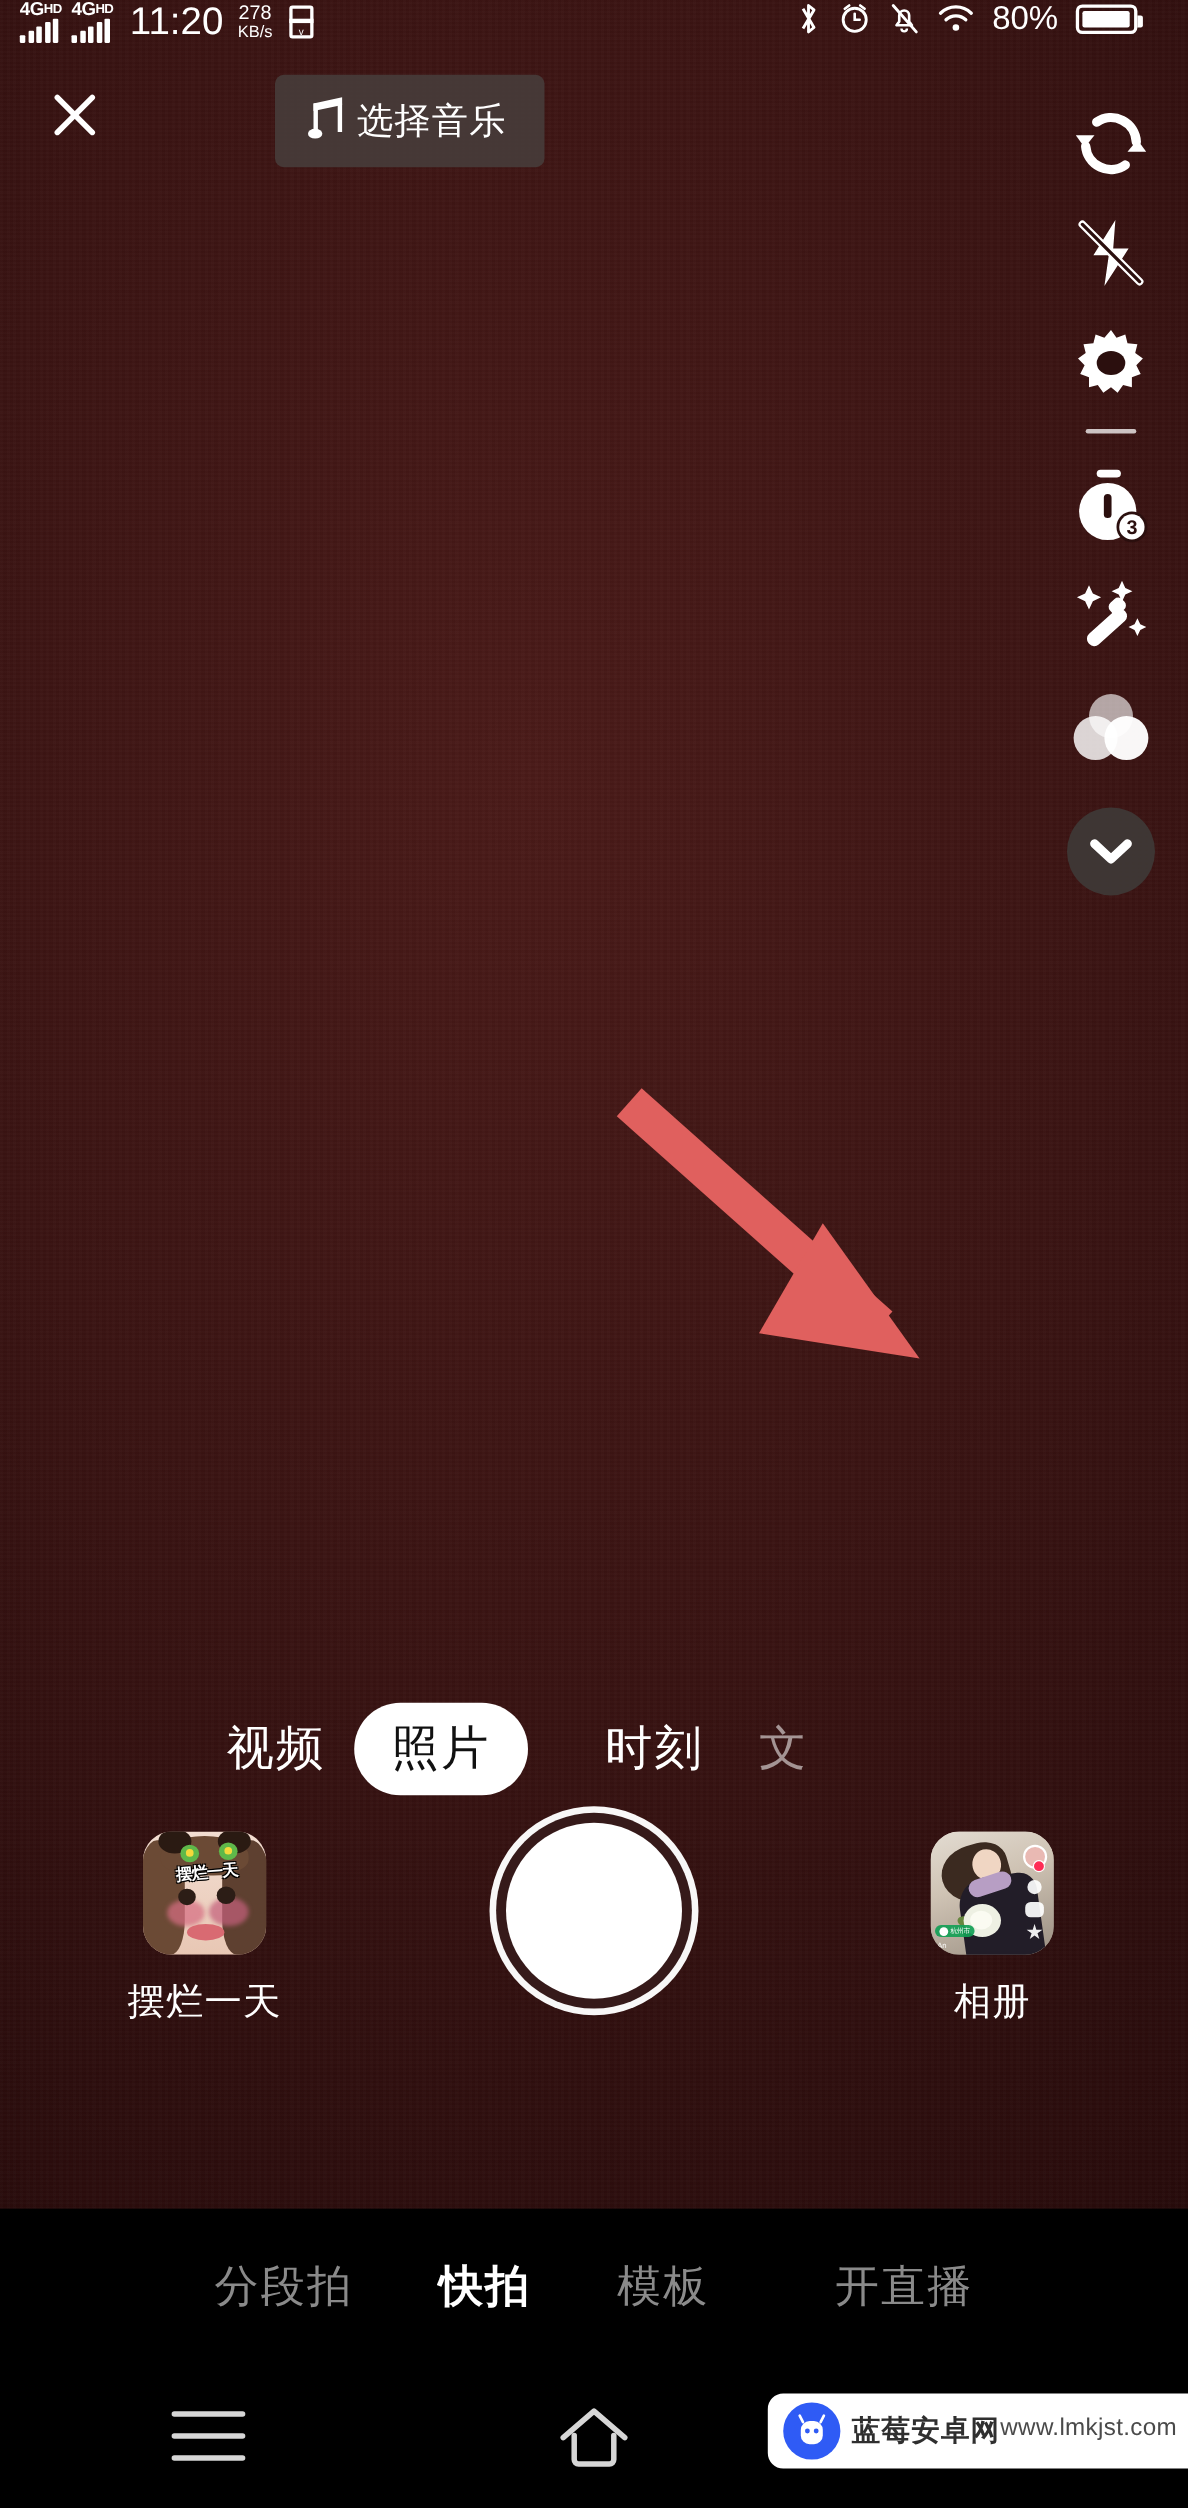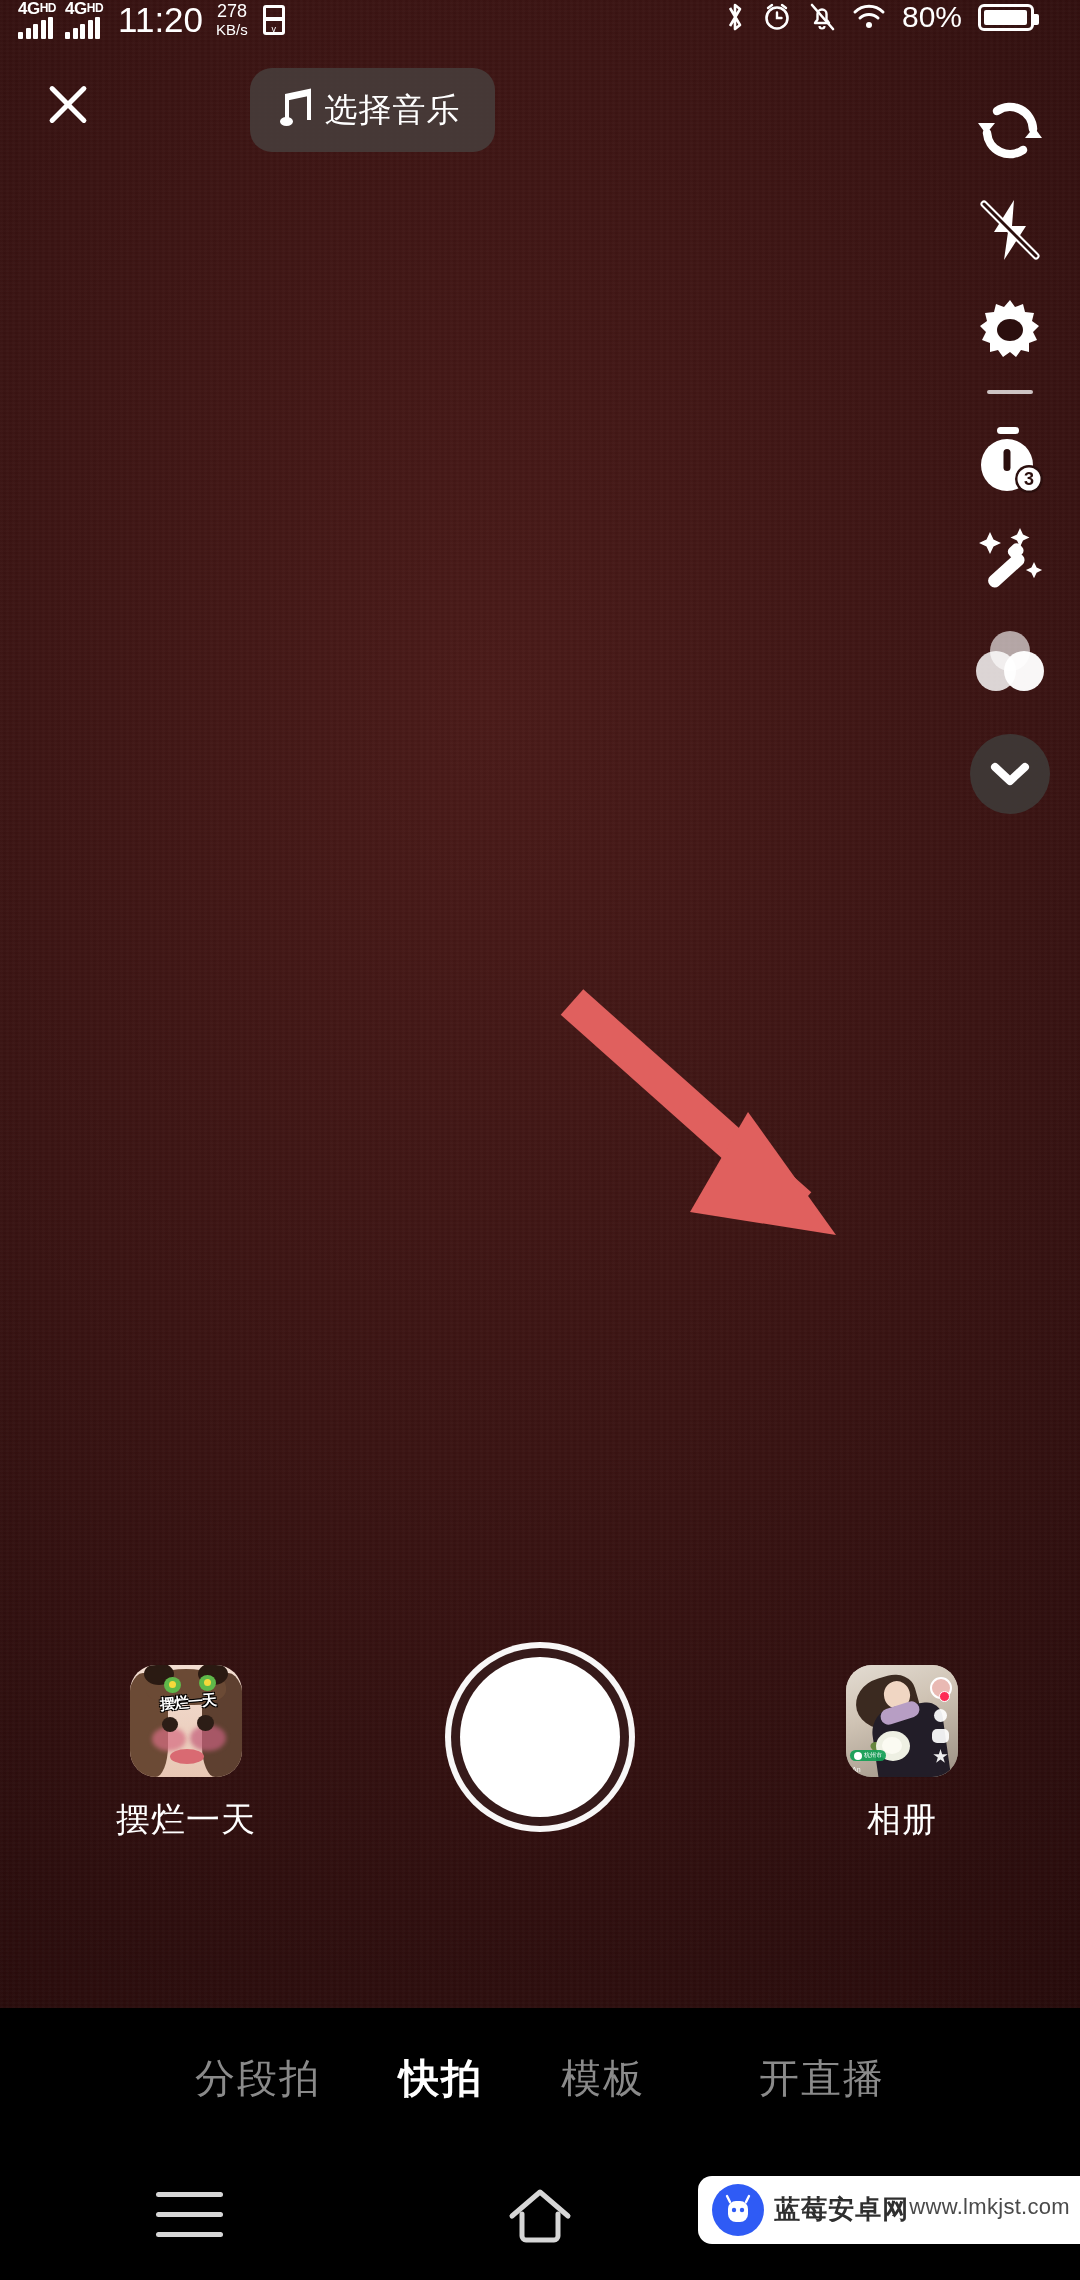--- a/index.html
+++ b/index.html
@@ -71,21 +71,21 @@
     position:absolute; left:9px; top:32px; width:50px; height:5px;
     background:#fff; border-radius:3px; content:"";
   }
   #close-btn span{ transform:rotate(45deg); }
   #close-btn span::after{ left:0; top:0; transform:rotate(-90deg); }
 
   #music-btn{
     position:absolute; left:250px; top:68px;
     width:245px; height:84px;
     background:rgba(70,60,58,.92);
-    border-radius:22px;
+    border-radius:8px;
     display:flex; align-items:center; justify-content:center; gap:14px;
     z-index:30; cursor:pointer;
   }
   #music-btn .note{ width:26px; height:32px; position:relative; }
   #music-btn .note::before{
     content:""; position:absolute; right:0; top:0; width:4px; height:26px; background:#fff;
   }
   #music-btn .note::after{
     content:""; position:absolute; left:0; top:0; width:4px; height:26px; background:#fff;
   }
@@ -380,20 +380,26 @@
       </svg>
     </div>
 
     <div id="collapse-btn">
       <svg width="42" height="28" viewBox="0 0 42 28">
         <path d="M6 7 L21 21 L36 7" stroke="#fff" stroke-width="8" fill="none" stroke-linecap="round" stroke-linejoin="round"></path>
       </svg>
     </div>
   </div>
 
+  <div id="mode-row">
+    <div class="mode m1">视频</div>
+    <div class="mode m2">照片</div>
+    <div class="mode m3">时刻</div>
+    <div class="mode m4">文</div>
+  </div>
 
   <div id="capture-row">
 
     <div id="effect-item">
       <div class="thumb">
         <div class="eff-art">
           <span class="hair-l"></span>
             <span class="hair-r"></span>
             <span class="bang"></span>
           <span class="bun-l"></span>

